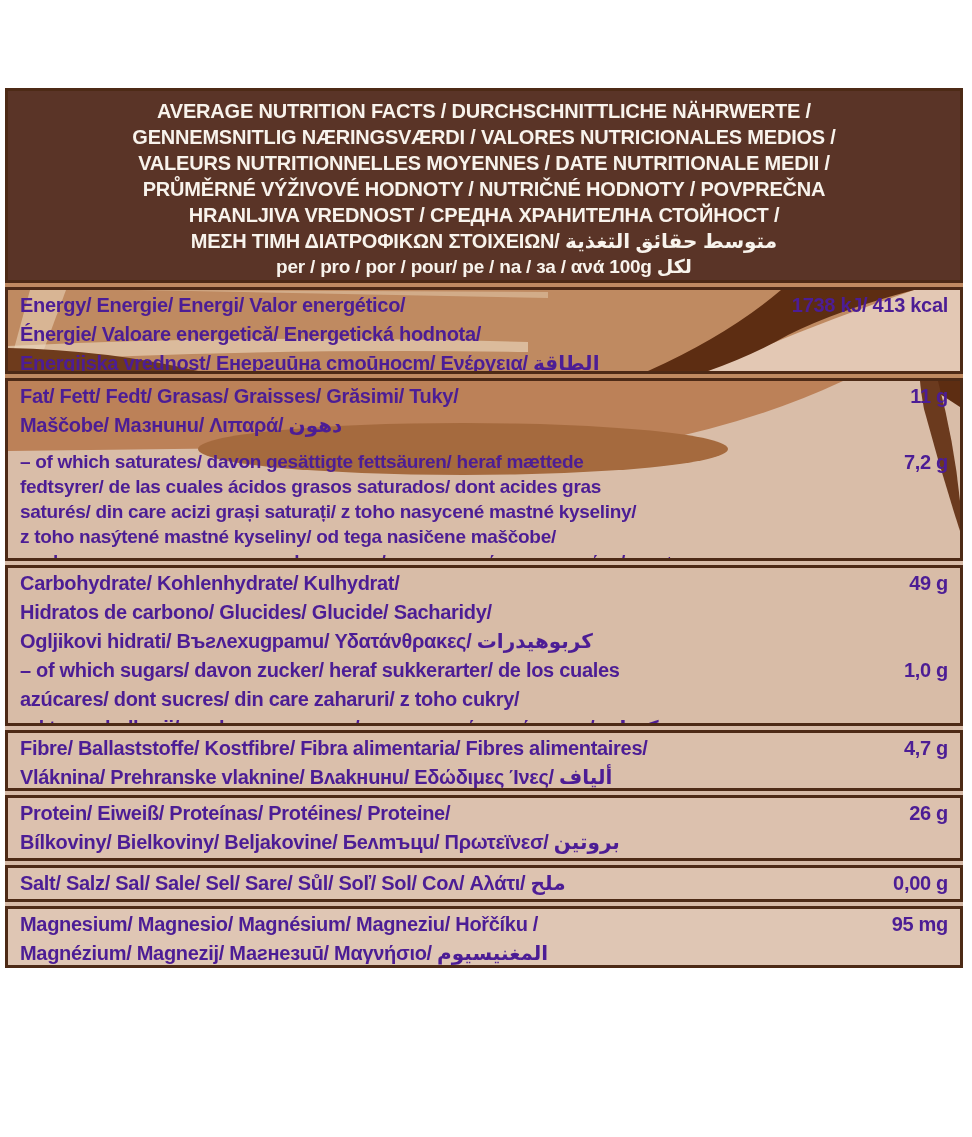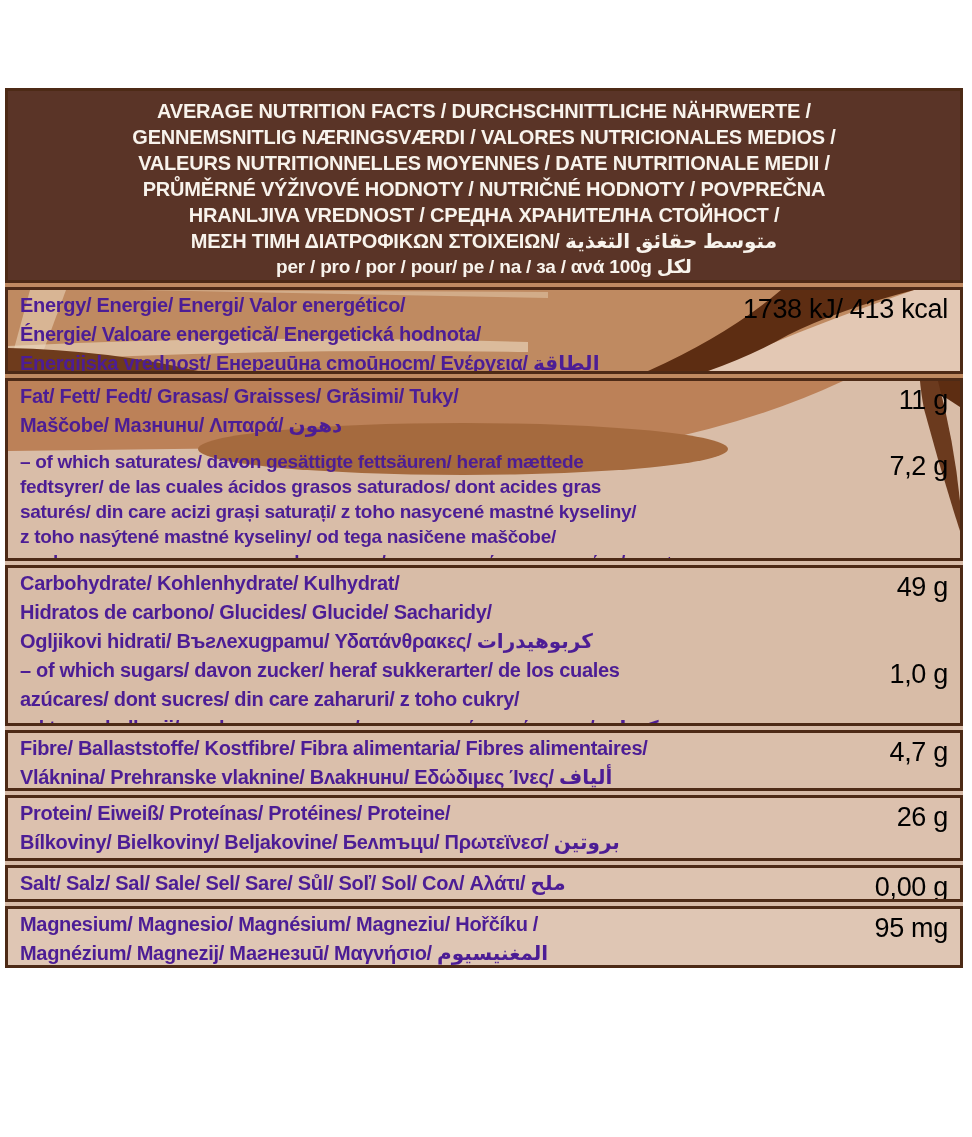--- a/index.html
+++ b/index.html
@@ -10,21 +10,21 @@
     display:flex;flex-direction:column;gap:4px;
     background:linear-gradient(to bottom,#bf8a61 0px,#bf8a61 300px,#cfa98c 330px,#d9bda9 420px,#d5b9a6 100%);
   }
   .box{box-sizing:border-box;border:3px solid #4d2a16;position:relative;overflow:hidden;}
   .box .decor{position:absolute;inset:0;width:100%;height:100%;}
   .header-box{height:195px;background:#5a3427;color:#f8f3ec;text-align:center;padding-top:7px;}
   .header-line{font-weight:700;font-size:20px;line-height:26px;letter-spacing:-0.2px;white-space:nowrap;}
   .header-line.per{font-size:19px;}
   .rowtext{position:relative;z-index:2;color:#4c1d95;font-weight:700;font-size:20px;line-height:27px;letter-spacing:-0.3px;padding:2px 12px 0 12px;white-space:nowrap;}
   .rowtext.tight{font-size:19px;line-height:23px;}
-  .value{position:absolute;z-index:3;right:12px;color:#000000;font-weight:400;font-size:27px;letter-spacing:-0.3px;white-space:nowrap;}
+  .value{position:absolute;z-index:3;right:12px;color:#4c1d95;font-weight:700;font-size:20px;letter-spacing:-0.3px;white-space:nowrap;}
   .box-energy{height:87px;background:#bf8a61;}
   .box-fatsat{height:183px;background:#d9bda8;}
   .box-carbsug{height:161px;background:#d8bca7;}
   .box-fibre{height:61px;background:#dabfab;}
   .box-protein{height:66px;background:#dcc1ae;}
   .box-salt{height:37px;background:#ddc3b0;}
   .box-magnesium{height:62px;background:#dfc6b4;}
   .box-theobromine{height:66px;background:#d3b7a4;}
   .sect{position:relative;}
 </style>

